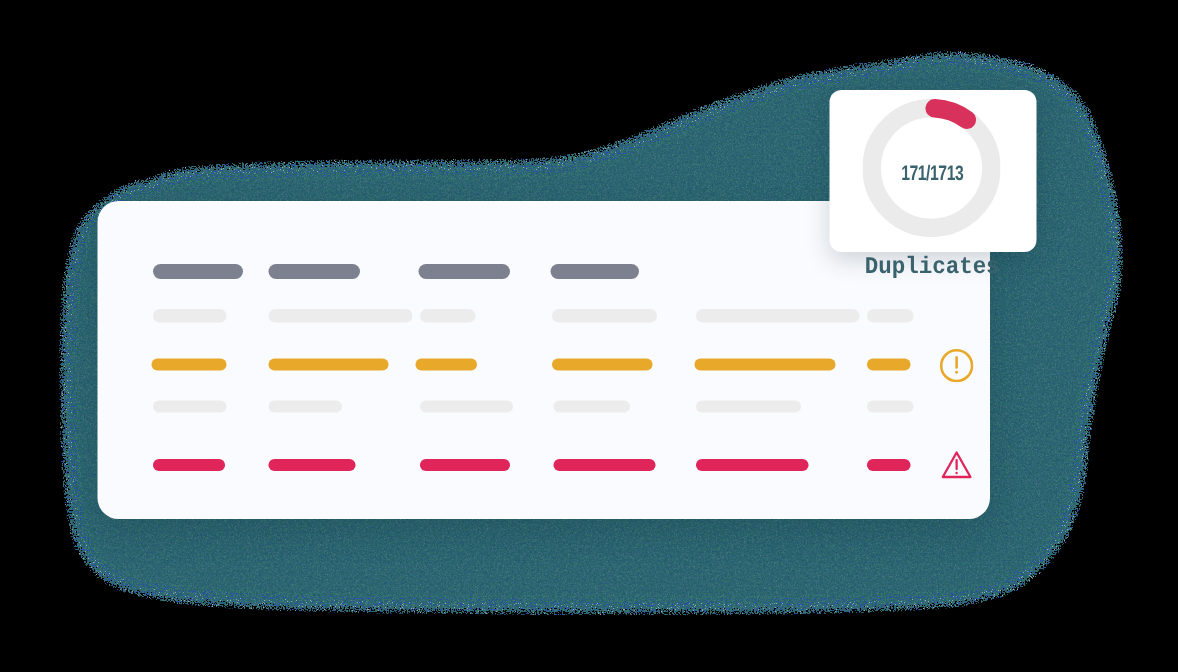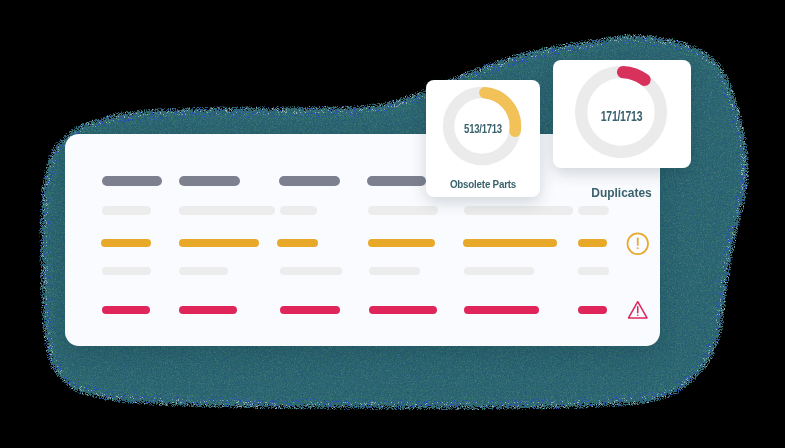--- a/index.html
+++ b/index.html
@@ -128,36 +128,28 @@
       <div class="bar" style="left: 464.1px; top: 266.8px; width: 69.9px; height: 8px; background: rgb(236, 236, 236); border-radius: 4px;"></div>
       <div class="bar" style="left: 578.1px; top: 266.8px; width: 30.5px; height: 8px; background: rgb(236, 236, 236); border-radius: 4px;"></div>
       <div class="bar" style="left: 101.5px; top: 306px; width: 48.7px; height: 7.8px; background: rgb(224, 37, 91); border-radius: 3.9px;"></div>
       <div class="bar" style="left: 179.2px; top: 306px; width: 57.4px; height: 7.8px; background: rgb(224, 37, 91); border-radius: 3.9px;"></div>
       <div class="bar" style="left: 280.2px; top: 306px; width: 59.9px; height: 7.8px; background: rgb(224, 37, 91); border-radius: 3.9px;"></div>
       <div class="bar" style="left: 368.5px; top: 306px; width: 68.4px; height: 7.8px; background: rgb(224, 37, 91); border-radius: 3.9px;"></div>
       <div class="bar" style="left: 463.6px; top: 306px; width: 75.5px; height: 7.8px; background: rgb(224, 37, 91); border-radius: 3.9px;"></div>
       <div class="bar" style="left: 577.6px; top: 306px; width: 29.8px; height: 7.8px; background: rgb(224, 37, 91); border-radius: 3.9px;"></div>
     </div>
 
-  <div id="card-obsolete" class="kpi-card">
-    <svg class="ring" style="left:15.6px;top:6px;width:80px;height:80px;" viewBox="0 0 80 80" xmlns="http://www.w3.org/2000/svg">
-      <circle cx="40" cy="40" r="33.4" fill="none" stroke="#ebebeb" stroke-width="11.5"></circle>
-      <circle class="arc" cx="40" cy="40" r="33.4" fill="none" stroke="#f2c157" stroke-width="11.5" stroke-linecap="round" transform="rotate(-85 40 40)" stroke-dasharray="54.77303959680732 209.85838925979817"></circle>
-    </svg>
-    <div class="ring-text" style="top:43px;left:0;font-size:9.6px;line-height:12px;transform:scaleY(1.36);transform-origin:50% 50%;letter-spacing:-0.27px;">513/1713</div>
-    <div class="kpi-label" style="top:99px;left:0;font-size:9.8px;line-height:12px;transform:scaleY(1.12);transform-origin:50% 50%;letter-spacing:-0.22px;">Obsolete Parts</div>
-  </div>
 
   <div id="card-duplicates" class="kpi-card">
     <svg class="ring" style="left:22.5px;top:6.5px;width:92px;height:92px;" viewBox="0 0 92 92" xmlns="http://www.w3.org/2000/svg">
       <circle cx="46" cy="46" r="39.9" fill="none" stroke="#ebebeb" stroke-width="12.3"></circle>
       <circle class="arc" cx="46" cy="46" r="39.9" fill="none" stroke="#d8325c" stroke-width="12.3" stroke-linecap="round" transform="rotate(-87 46 46)" stroke-dasharray="23.064316625594824 250.6990937564655"></circle>
     </svg>
     <div class="ring-text" style="top:50px;left:0;font-size:10.5px;line-height:13px;transform:scaleY(1.33);transform-origin:50% 50%;letter-spacing:-0.3px;">171/1713</div>
-    <div class="kpi-label" style="top:126px;left:0;font-size:12px;line-height:14px;transform:scaleY(1.06);transform-origin:50% 50%;letter-spacing:-0.02px;">Duplicates</div>
+    <div class="kpi-label" style="top:112px;left:0;font-size:15px;line-height:14px;transform:scaleY(1.06);transform-origin:50% 50%;letter-spacing:-0.02px;font-family:Liberation Mono, monospace;">Duplicates</div>
   </div>
 
   <svg class="row-icon" style="left:625.5px;top:231.5px;width:23.5px;height:23.5px;" viewBox="0 0 24 24" xmlns="http://www.w3.org/2000/svg">
     <circle cx="12" cy="12" r="10.5" fill="none" stroke="#e8a92a" stroke-width="1.75"></circle>
     <path d="M12 6.4 V13.2" stroke="#e8a92a" stroke-width="1.75" stroke-linecap="round" fill="none"></path>
     <circle cx="12" cy="16.5" r="0.95" fill="#e8a92a"></circle>
   </svg>
 
   <svg class="row-icon" style="left:626.5px;top:299px;width:21.5px;height:21.5px;" viewBox="0 0 24 24" xmlns="http://www.w3.org/2000/svg">
     <path d="M12 3.0 L22.3 21.2 H1.7 Z" fill="none" stroke="#e0255b" stroke-width="1.7" stroke-linejoin="round"></path>

